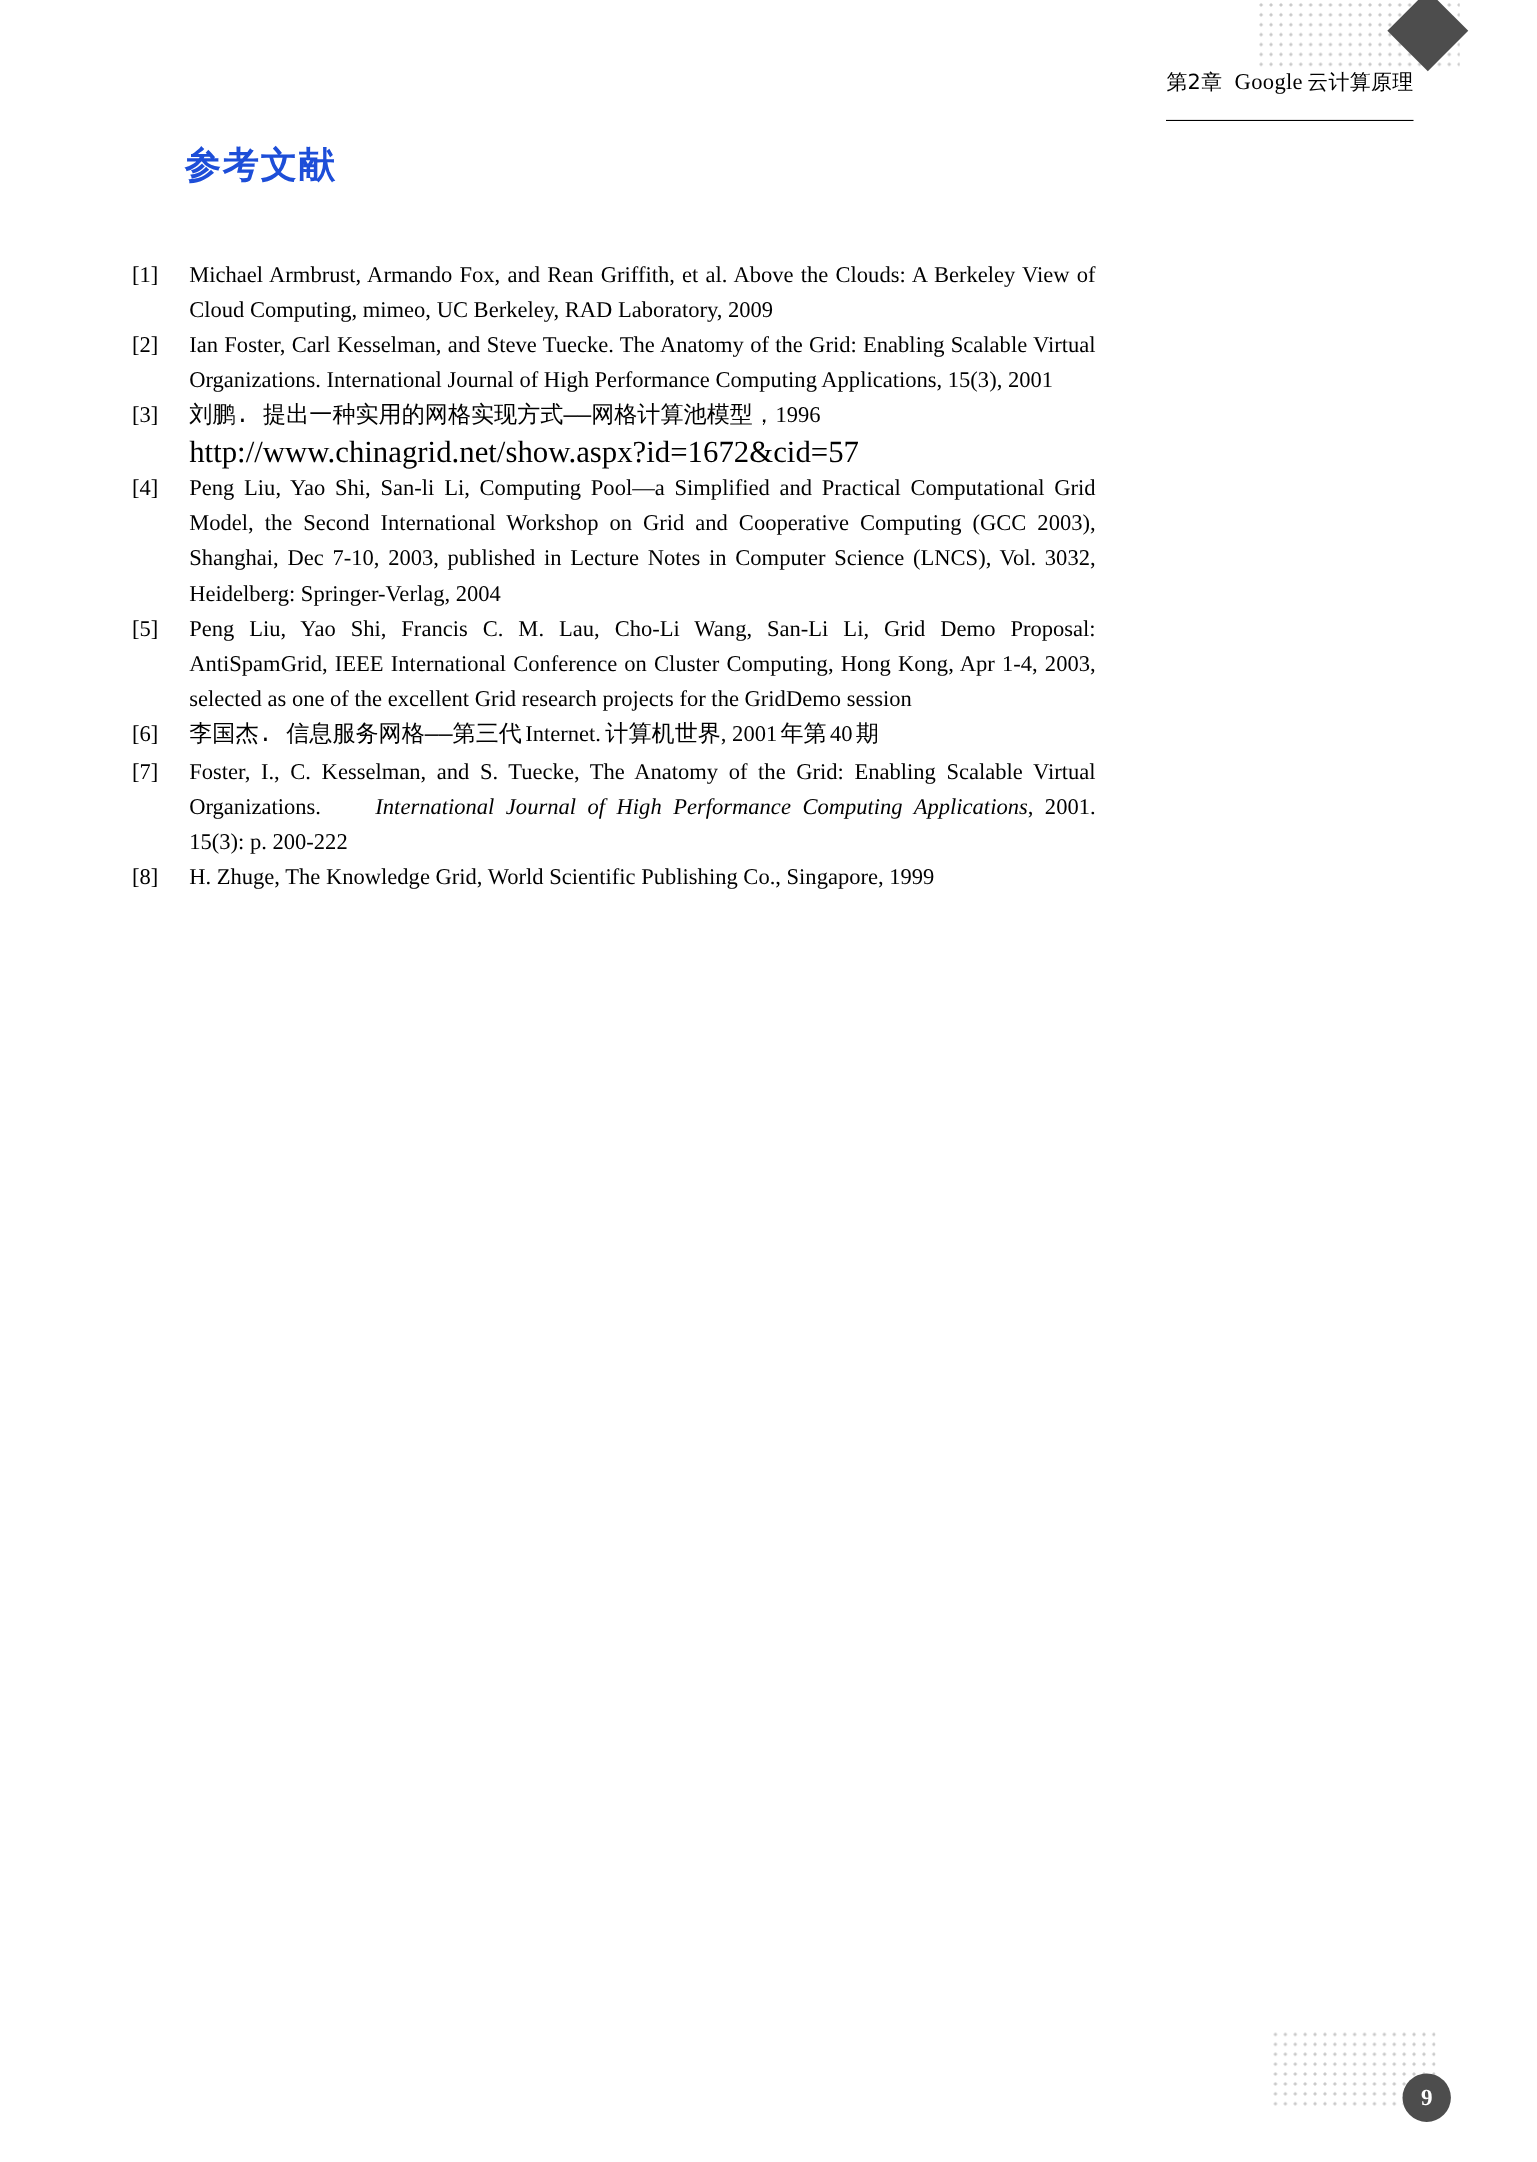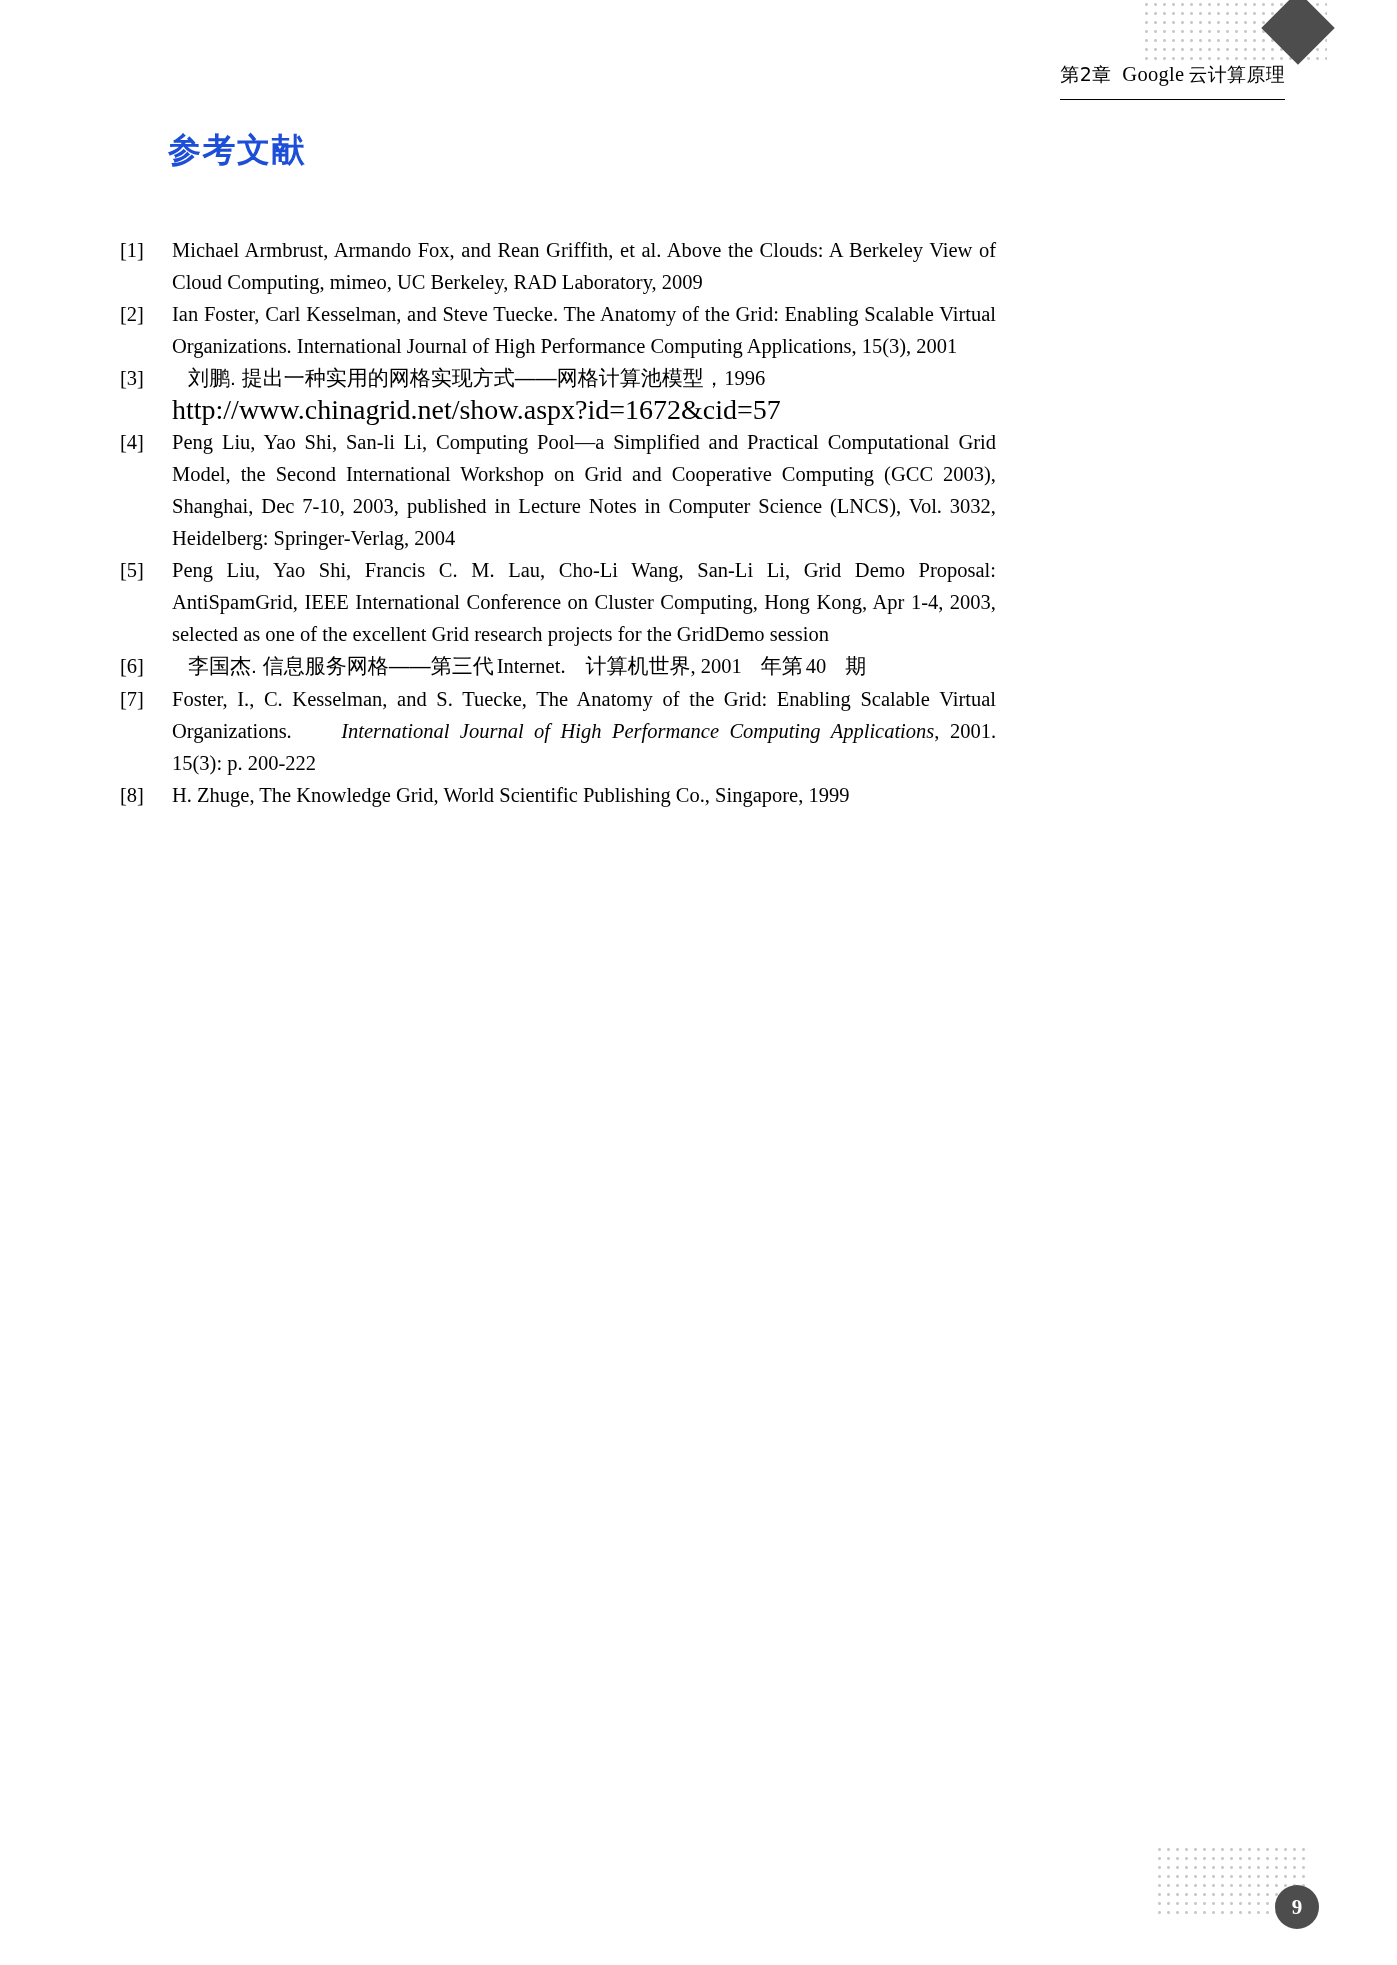--- a/index.html
+++ b/index.html
@@ -50,21 +50,21 @@
     height: 52px;
     background: #4d4d4d;
     transform: rotate(45deg);
   }
 
   
   #runhead {
     position: absolute;
     top: 62px;
     right: 112px;
-    padding-bottom: 11px;
+    padding-bottom: 21px;
     border-bottom: 1.4px solid #000;
     white-space: nowrap;
     font-size: 20.5px;
     letter-spacing: 0.3px;
   }
   #runhead .cjk {
     font-family: "DejaVu Sans", "Liberation Sans", sans-serif;
     font-size: 19px;
   }
   #runhead .lat {
@@ -107,23 +107,22 @@
   .ref-body {
     flex: 1 1 auto;
     font-family: "Liberation Serif", serif;
     font-size: 20.5px;
     line-height: 32px;
     text-align: justify;
     text-justify: inter-word;
     hyphens: none;
   }
   .ref-body .cjk {
-    font-family: Liberation Sans, sans-serif;
+    font-family: Liberation Mono, monospace;
     font-size: 21px;
-    margin-left: 16px;
   }
   .ref-body .it {
     font-style: italic;
     margin-left: 39px;
   }
   .ref-body .url {
     font-family: "Liberation Serif", serif;
     font-size: 28px;
   }
   .ref-body .nowrapline {

